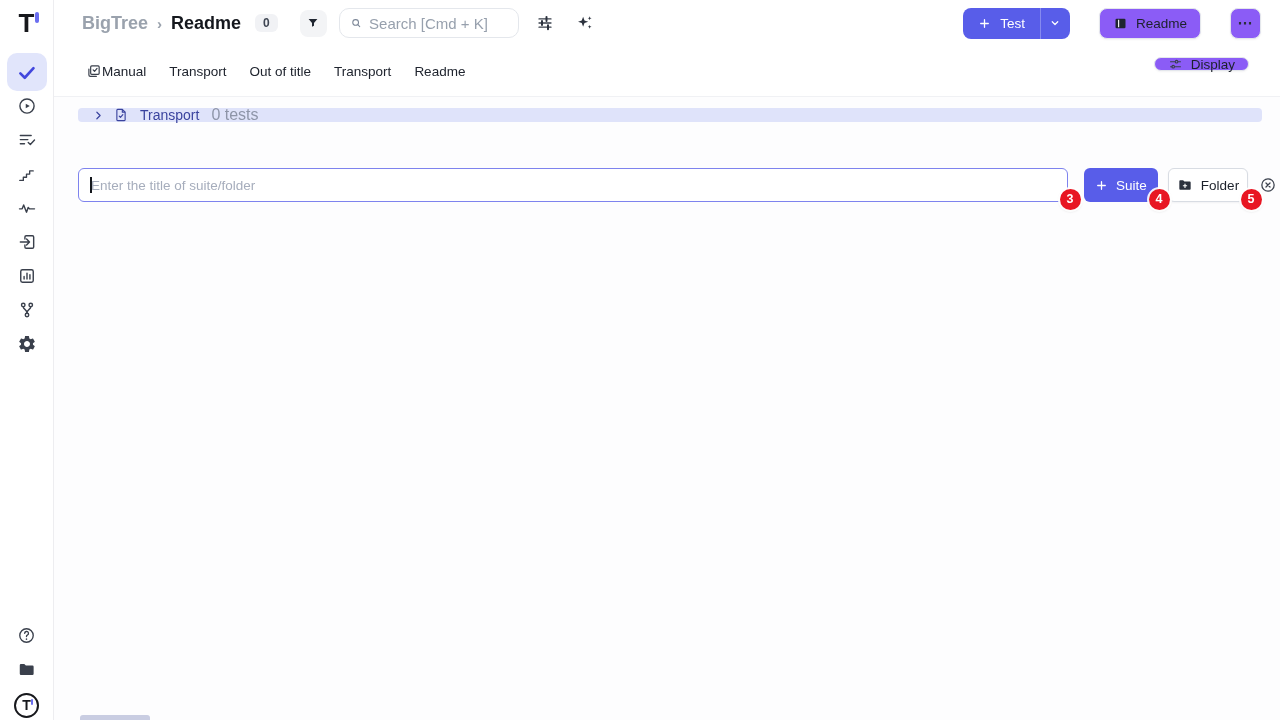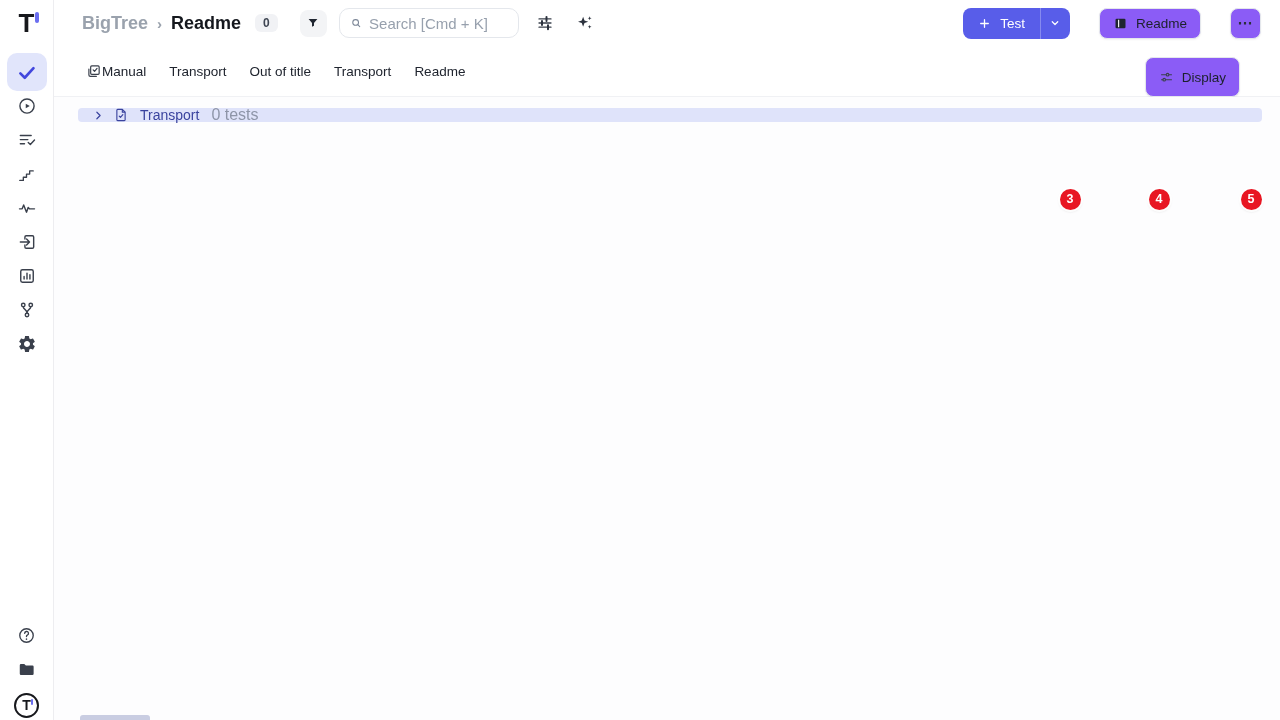--- a/index.html
+++ b/index.html
@@ -52,21 +52,21 @@
   .split-caret { width:29px; display:grid; place-items:center; }
   .btn-light { height:31px; border:1px solid #e4e7ec; border-radius:8px; background:#8b5cf6;
                display:flex; align-items:center; gap:8px; padding:0 13px; font-size:13.5px;
                color:#1c212b; font-weight:500; box-shadow:0 1px 2px rgba(16,24,40,0.05); cursor:pointer;
                font-family:"Liberation Sans", sans-serif; }
   .more-btn { width:31px; padding:0; justify-content:center; font-size:15px; font-weight:700; letter-spacing:1px; color:#2a2f3a; }
 
   .row2 { height:50px; display:flex; align-items:center; padding-left:31px; position:relative; }
   .tabs { display:flex; gap:23px; }
   .tab { font-size:13.5px; color:#20252f; cursor:pointer; }
-  .display-btn { position:absolute; right:40px; top:11px; height:40px; }
+  .display-btn { position:absolute; right:31px; top:11px; height:14px; }
 
   
   .content { position:absolute; top:97px; left:54px; right:0; bottom:0; background:#fdfdfe; }
   .folder-row { position:absolute; left:24px; right:18px; top:11px; height:14px; background:#dfe3fa;
                 border-radius:4px; display:flex; align-items:center; padding:0 0 0 14px; gap:8px; cursor:pointer; }
   .folder-title { font-size:14px; font-weight:500; color:#3a439e; margin-left:3px; }
   .folder-count { font-size:16px; color:#8e95a8; margin-left:4px; }
 
   .form-row { position:absolute; top:71px; left:24px; right:0; height:34px; }
   .title-input { position:absolute; left:0; top:0; width:990px; height:34px; border:1.5px solid #7e83ee;
@@ -271,19 +271,42 @@
       </svg>
     <svg width="16" height="16" viewBox="0 0 24 24">
         <path d="M14 3.5H7a1.2 1.2 0 0 0-1.2 1.2v14.6A1.2 1.2 0 0 0 7 20.5h10a1.2 1.2 0 0 0 1.2-1.2V7.7z" fill="none" stroke="#3a439e" stroke-width="1.7" stroke-linejoin="round"></path>
         <path d="M14 3.5v4.2h4.2" fill="none" stroke="#3a439e" stroke-width="1.7" stroke-linejoin="round"></path>
         <path d="M9.3 13.8l1.9 1.9 3.6-4.2" fill="none" stroke="#3a439e" stroke-width="1.7" stroke-linecap="round" stroke-linejoin="round"></path>
       </svg>
     <span class="folder-title">Transport</span>
     <span class="folder-count">0 tests</span>
   </div>
 
+  <div class="form-row">
+    <input class="title-input" type="text" placeholder="Enter the title of suite/folder" style="">
+    <div class="caret-bar"></div>
+    <button class="suite-btn">
+      <svg width="13" height="13" viewBox="0 0 24 24">
+          <path d="M12 5v14M5 12h14" stroke="#fff" stroke-width="2.4" stroke-linecap="round"></path>
+        </svg>
+      <span>Suite</span>
+    </button>
+    <button class="folder-btn">
+      <svg width="16" height="16" viewBox="0 0 24 24">
+          <path fill="#2b313d" d="M3.5 6.3A1.3 1.3 0 0 1 4.8 5h4.4l1.9 1.9h8.1a1.3 1.3 0 0 1 1.3 1.3v9.5a1.3 1.3 0 0 1-1.3 1.3H4.8a1.3 1.3 0 0 1-1.3-1.3z"></path>
+          <path d="M12 10.6v5M9.5 13.1h5" stroke="#fff" stroke-width="1.7" stroke-linecap="round"></path>
+        </svg>
+      <span>Folder</span>
+    </button>
+    <span class="close-x">
+      <svg width="18" height="18" viewBox="0 0 24 24">
+          <circle cx="12" cy="12" r="8.2" fill="none" stroke="#3c424e" stroke-width="1.7"></circle>
+          <path d="M9.3 9.3l5.4 5.4M14.7 9.3l-5.4 5.4" stroke="#3c424e" stroke-width="1.7" stroke-linecap="round"></path>
+        </svg>
+    </span>
+  </div>
 
   <div class="hint-badge b3">3</div>
   <div class="hint-badge b4">4</div>
   <div class="hint-badge b5">5</div>
 
   <div class="partial-bottom"></div>
 </div>
 
 </body></html>

